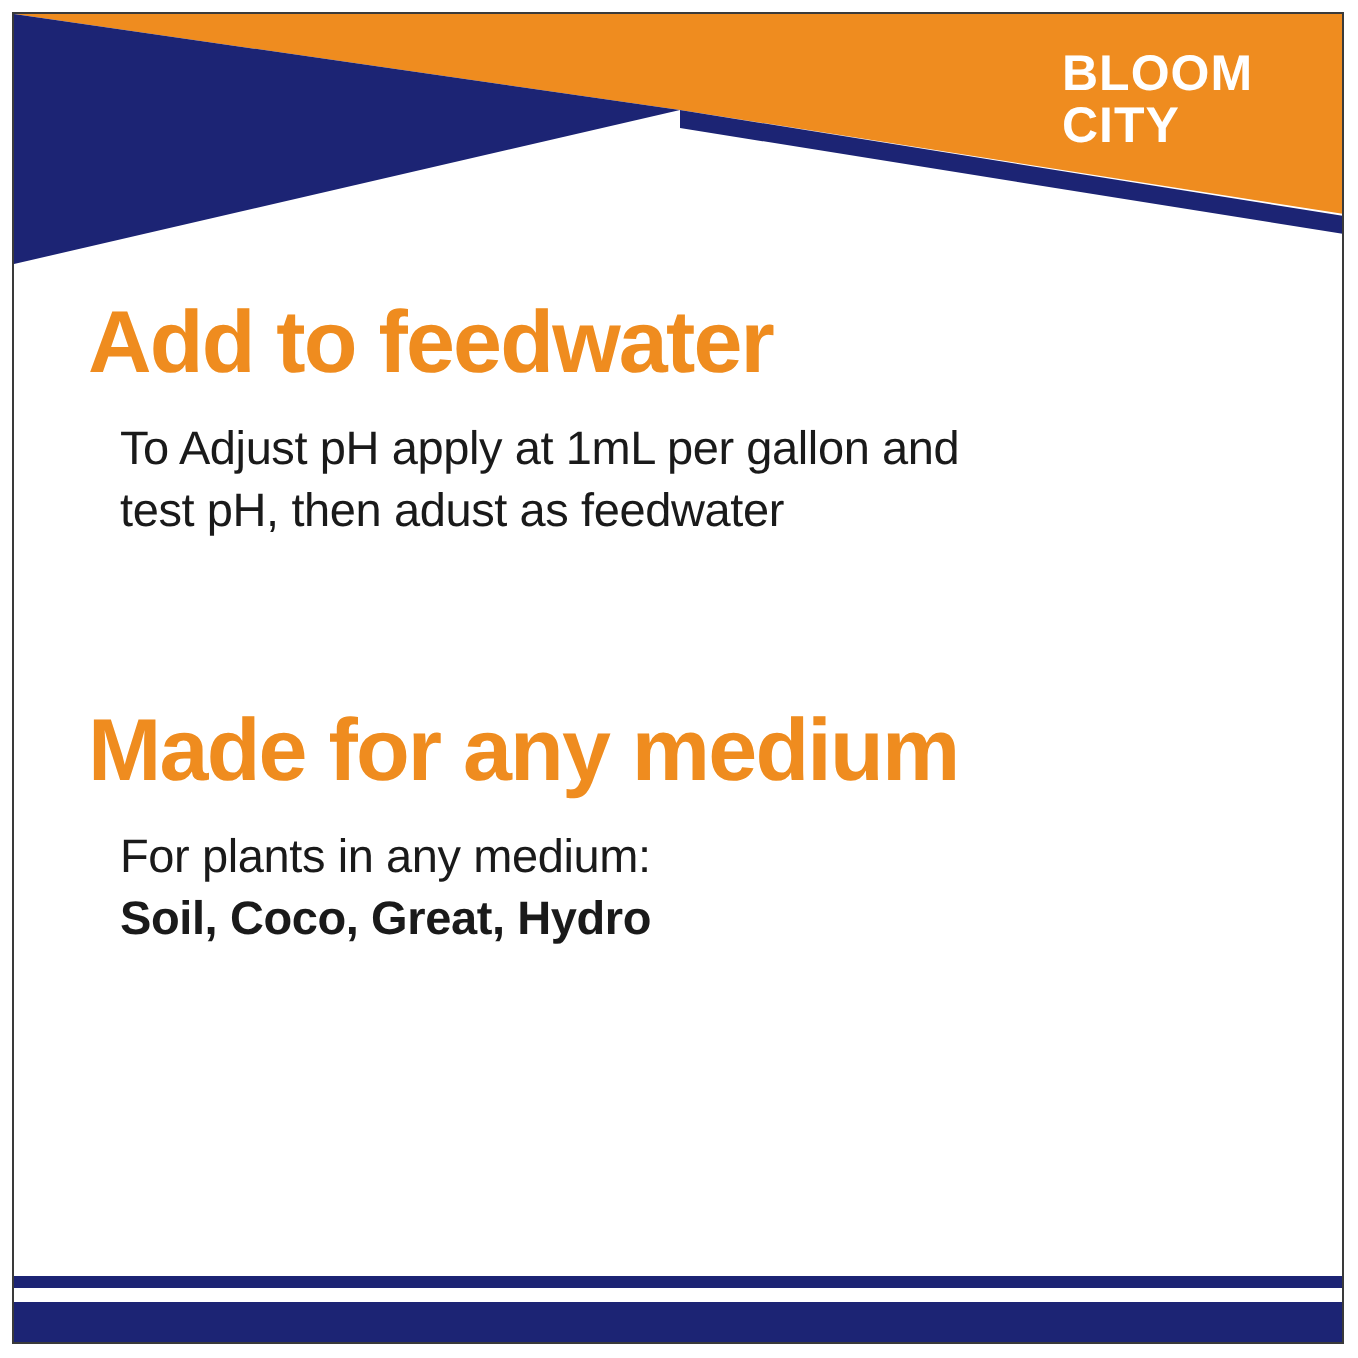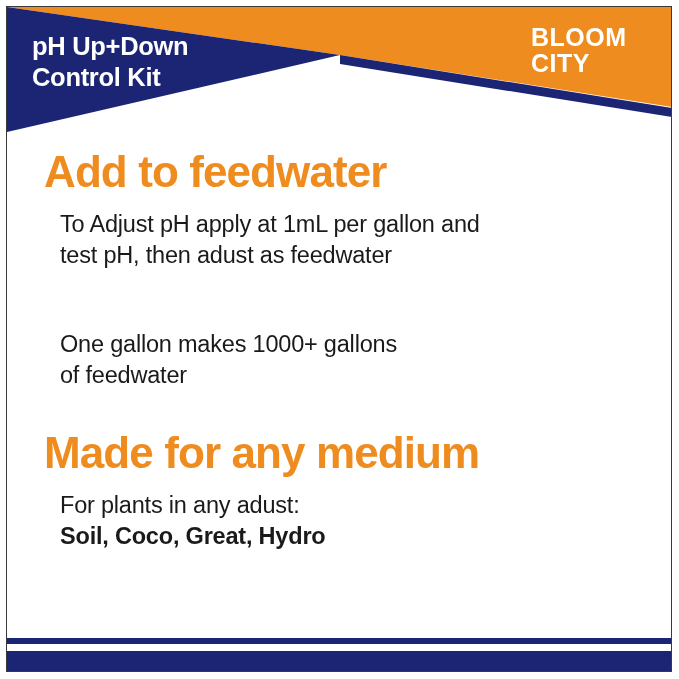--- a/index.html
+++ b/index.html
@@ -156,22 +156,20 @@
   <div class="header">
     <svg viewBox="0 0 665 125" preserveAspectRatio="none">
 
       <polygon points="0,0 665,0 665,100 333,48" fill="#ef8c1f"></polygon>
 
       <polygon points="0,0 333,48 0,125" fill="#1c2474"></polygon>
 
       <polygon points="333,48 665,101 665,110 333,57" fill="#1c2474"></polygon>
     </svg>
 
-    <div class="header-title">pH Up+Down
-Control Kit</div>
 
     <div class="logo">
       <div class="logo-text">BLOOM
 CITY</div>
       <svg class="logo-mark" viewBox="0 0 86 52">
         <g fill="#ffffff">
           <path d="M30 4 L40 16 L33 22 L24 14 Z"></path>
           <path d="M40 0 L52 14 L43 21 L33 9 Z"></path>
           <path d="M10 18 L26 12 L30 24 L14 30 Z"></path>
           <path d="M20 32 L34 26 L38 38 L23 44 Z"></path>
@@ -226,29 +224,27 @@
 
     <div class="block">
       <h2 class="block-heading">Add to feedwater</h2>
       <p class="block-body">To Adjust pH apply at 1mL per gallon and
 test pH, then adust as feedwater</p>
     </div>
 
     <div class="spacer-a"></div>
 
     <div class="block">
-      <p class="block-body">One gallon makes 1000+ gallons
-of feedwater</p>
     </div>
 
     <div class="spacer-b"></div>
 
     <div class="block">
       <h2 class="block-heading">Made for any medium</h2>
-      <p class="block-body">For plants in any adust:</p>
+      <p class="block-body">For plants in any medium:</p>
       <p class="block-body-strong">Soil, Coco, Great, Hydro</p>
     </div>
 
   </div>
 
   <div class="bottom-rule"></div>
   <div class="bottom-bar"></div>
 
   <div class="frame"></div>
 </div>

